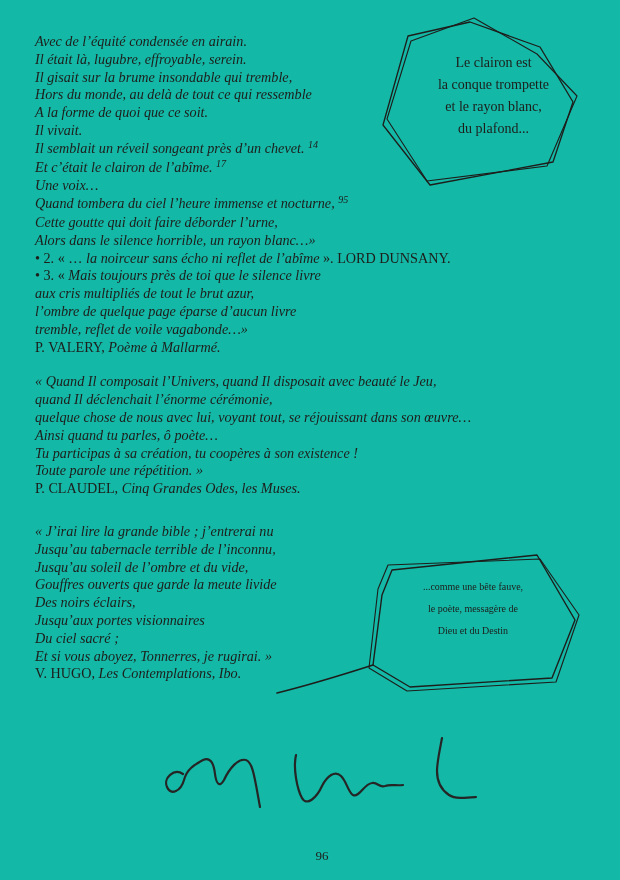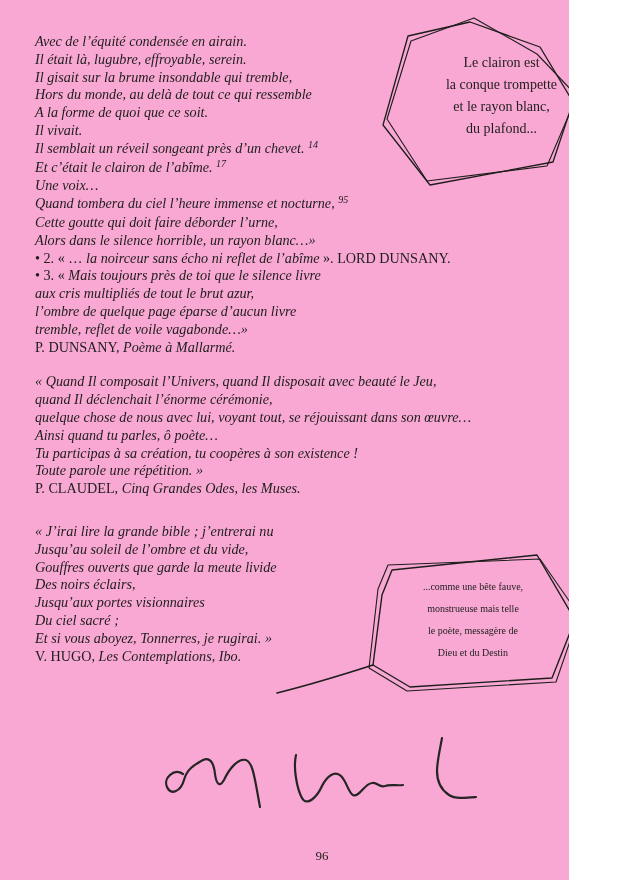--- a/index.html
+++ b/index.html
@@ -1,19 +1,19 @@
 <!DOCTYPE html>
 <html><head>
 <meta charset="utf-8">
 <style>
   html,body{margin:0;padding:0;background:#ffffff;}
   .page{
     position:relative;
-    width:569px;height:880px;
-    background:#f9a8d4;
+    width:620px;height:880px;
+    background:#14b8a6;
     color:#1d1d1b;
     font-family:"Liberation Serif","DejaVu Serif",serif;
     overflow:hidden;
   }
   .text-column{
     position:absolute;
     left:35px;top:33px;
     width:560px;
   }
   .block{margin:0;}
@@ -36,21 +36,21 @@
   .bubble{position:absolute;}
   .bubble svg{position:absolute;left:0;top:0;}
   .bubble-text{
     position:absolute;
     text-align:center;
     font-size:14px;
     line-height:22px;
     font-style:normal;
   }
   .bubble-clairon{left:380px;top:15px;width:230px;height:200px;}
-  .bubble-clairon .bubble-text{left:24px;top:37px;width:195px;}
+  .bubble-clairon .bubble-text{left:16px;top:37px;width:195px;}
   .bubble-fauve{left:265px;top:538px;width:330px;height:165px;}
   .bubble-fauve .bubble-text{left:118px;top:38px;width:180px;font-size:10px;}
   .signature{position:absolute;left:150px;top:718px;width:340px;height:100px;}
   .page-number{
     position:absolute;
     left:12px;top:848px;width:620px;
     text-align:center;
     font-size:13px;
   }
 </style>
@@ -75,33 +75,34 @@
         <div class="line"><span class="s-i">Alors dans le silence horrible, un rayon blanc…»</span></div>
       </div>
       <div class="block">
         <div class="line"><span class="s-r">• 2. « … </span><span class="s-i">la noirceur sans écho ni reflet de l’abîme </span><span class="s-r">». LORD DUNSANY.</span></div>
       </div>
       <div class="block">
         <div class="line"><span class="s-r">• 3.  « </span><span class="s-i">Mais toujours près de toi que le silence livre</span></div>
         <div class="line"><span class="s-i">aux cris multipliés de tout le brut azur,</span></div>
         <div class="line"><span class="s-i">l’ombre de quelque page éparse d’aucun livre</span></div>
         <div class="line"><span class="s-i">tremble, reflet de voile vagabonde…»</span></div>
-        <div class="line"><span class="s-r">P. DUNSANY, </span><span class="s-i">Poème à Mallarmé.</span></div>
+        <div class="line"><span class="s-r">P. VALERY, </span><span class="s-i">Poème à Mallarmé.</span></div>
       </div>
       <div class="block">
         <div class="line"><span class="s-i">« Quand Il composait l’Univers, quand Il disposait avec beauté le Jeu,</span></div>
         <div class="line"><span class="s-i">quand Il déclenchait l’énorme cérémonie,</span></div>
         <div class="line"><span class="s-i">quelque chose de nous avec lui, voyant tout, se réjouissant dans son œuvre…</span></div>
         <div class="line"><span class="s-i">Ainsi quand tu parles, ô poète…</span></div>
         <div class="line"><span class="s-i">Tu participas à sa création, tu coopères à son existence !</span></div>
         <div class="line"><span class="s-i">Toute parole une répétition. »</span></div>
         <div class="line"><span class="s-r">P. CLAUDEL, </span><span class="s-i">Cinq Grandes Odes, les Muses.</span></div>
       </div>
       <div class="block">
         <div class="line"><span class="s-i">« J’irai lire la grande bible ; j’entrerai nu</span></div>
+        <div class="line"><span class="s-i">Jusqu’au tabernacle terrible de l’inconnu,</span></div>
         <div class="line"><span class="s-i">Jusqu’au soleil de l’ombre et du vide,</span></div>
         <div class="line"><span class="s-i">Gouffres ouverts que garde la meute livide</span></div>
         <div class="line"><span class="s-i">Des noirs éclairs,</span></div>
         <div class="line"><span class="s-i">Jusqu’aux portes visionnaires</span></div>
         <div class="line"><span class="s-i">Du ciel sacré ;</span></div>
         <div class="line"><span class="s-i">Et si vous aboyez, Tonnerres, je rugirai. »</span></div>
         <div class="line"><span class="s-r">V. HUGO, </span><span class="s-i">Les Contemplations, Ibo.</span></div>
       </div>
     </main>
 
@@ -119,21 +120,20 @@
   </div>
 
   <div class="bubble bubble-fauve">
     <svg width="330" height="165" viewBox="0 0 330 165">
       <polygon points="127,32 272,17 310,82 287,140 145,149 108,127 117,57" fill="none" stroke="#1d1d1b" stroke-width="1.4" stroke-linejoin="round"></polygon>
       <polygon points="123,27 275,21 314,77 291,144 142,153 104,130 113,51" fill="none" stroke="#1d1d1b" stroke-width="1.1" stroke-linejoin="round"></polygon>
       <path d="M108,127 C80,136 40,148 12,155" fill="none" stroke="#1d1d1b" stroke-width="1.6" stroke-linecap="round"></path>
     </svg>
     <div class="bubble-text">
         <div class="bline">...comme une bête fauve,</div>
-        <div class="bline">monstrueuse mais telle</div>
         <div class="bline">le poète, messagère de</div>
         <div class="bline">Dieu et du Destin</div>
       </div>
   </div>
 
   <svg class="signature" width="340" height="100" viewBox="0 0 340 100">
     <path d="M33,56 C24,50 13,60 17,69 C21,78 31,73 34,62 C37,51 44,47 53,42 C61,38 64,47 65,56 C66,64 69,71 74,62 C79,51 88,40 96,42 C103,44 105,62 110,89" fill="none" stroke="#252525" stroke-width="2.2" stroke-linecap="round"></path>
     <path d="M146,37 C143,50 147,71 152,80 C157,89 167,79 172,68 C177,58 185,52 191,58 C197,64 198,74 203,77 C209,80 214,66 222,65 C228,64 229,70 235,68 C240,66 247,68 253,67" fill="none" stroke="#252525" stroke-width="2.2" stroke-linecap="round"></path>
     <path d="M292,20 C290,31 287,44 287,53 C287,65 293,73 299,77 C305,81 315,80 326,79" fill="none" stroke="#252525" stroke-width="2.2" stroke-linecap="round"></path>
   </svg>

